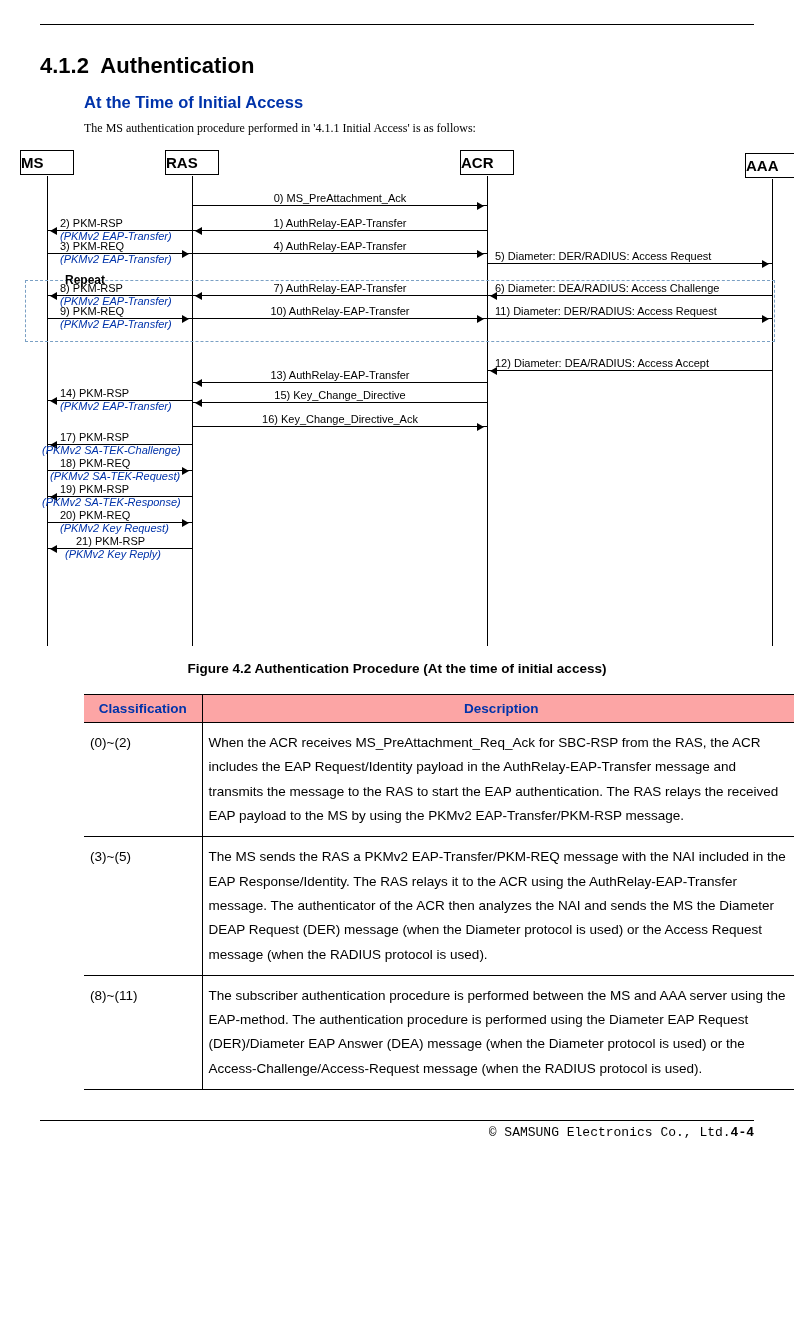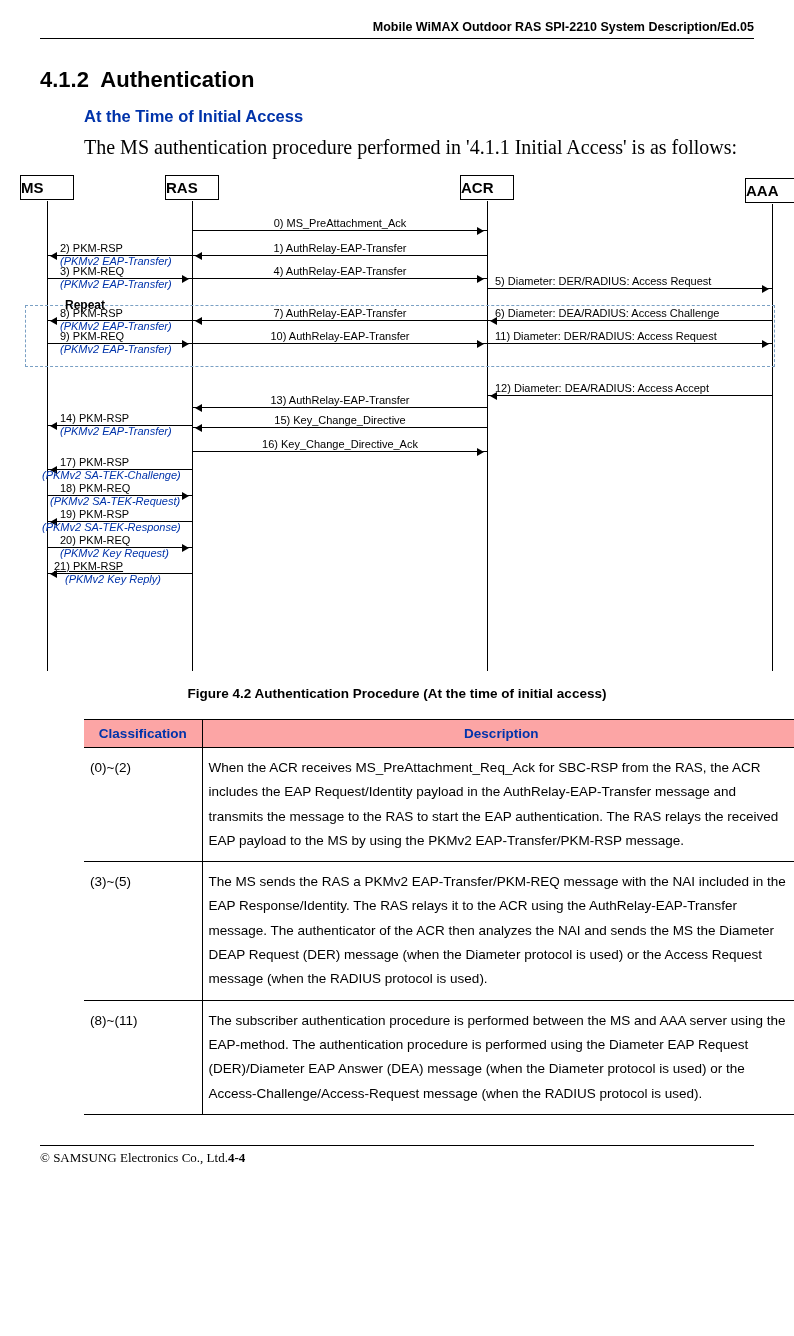--- a/index.html
+++ b/index.html
@@ -2,45 +2,44 @@
 <html><head>
 <meta charset="utf-8">
 <style>
   * { box-sizing: border-box; margin: 0; padding: 0; }
   html, body { width: 794px; background: #fff; font-family: "Times New Roman", serif; color: #000; }
   .page { width: 794px; padding: 20px 40px 20px 40px; }
   .header-line { border-top: 1.5px solid #000; margin-top: 4px; }
   .doc-header { text-align: right; font-family: Arial, sans-serif; font-weight: bold; font-size: 12.5px; margin-bottom: 2px; }
   .section-num { font-family: Arial, sans-serif; font-weight: bold; font-size: 22px; margin-top: 28px; }
   .subheading { font-family: Arial, sans-serif; font-weight: bold; font-size: 16.5px; color: #0033aa; margin-top: 14px; margin-left: 44px; }
-  .bodytext { font-size: 20px; margin-top: 8px; margin-left: 44px; line-height: 1.35; }
+  .bodytext { font-size: 12px; margin-top: 8px; margin-left: 44px; line-height: 1.35; }
   .diagram { position: relative; width: 770px; height: 505px; margin-top: 14px; margin-left: -30px; font-family: Arial, sans-serif; }
   .node { position: absolute; border: 1.5px solid #000; background: #fff; font-weight: bold; text-align: left; font-size: 15px; padding: 3px 0; width: 54px; }
   .lifeline { position: absolute; border-left: 1.5px solid #000; }
   .msg { position: absolute; font-size: 11px; text-align: center; white-space: nowrap; }
   .msgblue { color: #0033aa; font-style: italic; }
   .repeat { position:absolute; font-weight:bold; font-size:12px; }
   .dashbox { position:absolute; border:1px dashed #7aa0c4; }
   .figcap { font-family: Arial, sans-serif; font-weight: bold; text-align: center; font-size: 13.5px; margin-top: 6px; }
   table.desc { width: 716px; margin-left: 44px; margin-top: 18px; border-collapse: collapse; font-family: Arial, sans-serif; font-size: 13.5px; }
   table.desc th { background: #fca5a5; border-top: 1.5px solid #000; border-bottom: 1px solid #000; font-weight: bold; color: #0033aa; padding: 6px 4px; }
   table.desc th.c1 { border-right: 1px solid #000; width: 118px; }
   table.desc td { border-bottom: 1px solid #000; padding: 8px 10px 8px 6px; vertical-align: top; line-height: 1.8; }
   table.desc td.c1 { border-right: 1px solid #000; }
   table.desc tr:last-child td { border-bottom: 1.5px solid #000; }
-  .footer { display: flex; justify-content: flex-start; font-family: Liberation Serif, serif; font-size: 13px; margin-top: 30px; border-top: 1px solid #000; padding-top: 4px; }
+  .footer { display: flex; justify-content: flex-end; font-family: Liberation Mono, monospace; font-size: 13px; margin-top: 30px; border-top: 1px solid #000; padding-top: 4px; }
   .arrow { position:absolute; height:0; border-top:1px solid #000; }
   .arrow::after { content:""; position:absolute; right:-1px; top:-4px; border:4px solid transparent; border-left:7px solid #000; }
   .arrow.left::after { left:-1px; right:auto; border:4px solid transparent; border-right:7px solid #000; }
 </style>
 </head>
 <body>
 
 <div class="page">
-  <div class="doc-header">Mobile WiMAX Outdoor RAS SPI-2210 System Description/Ed.05</div>
   <div class="header-line"></div>
 
   <div class="section-num">
     <span>4.1.2</span>&nbsp;
     <span>Authentication</span>
   </div>
 
   <div class="subheading">At the Time of Initial Access</div>
   <div class="bodytext">The MS authentication procedure performed in '4.1.1 Initial Access' is as follows:</div>
 
@@ -125,21 +124,21 @@
 
     <div class="arrow left" style="left:37px; top:346px; width:145px;"></div>
     <div class="msg" style="left:50px; top:333px;">19) PKM-RSP</div>
     <div class="msg msgblue" style="left:32px; top:346px;">(PKMv2 SA-TEK-Response)</div>
 
     <div class="arrow" style="left:37px; top:372px; width:145px;"></div>
     <div class="msg" style="left:50px; top:359px;">20) PKM-REQ</div>
     <div class="msg msgblue" style="left:50px; top:372px;">(PKMv2 Key Request)</div>
 
     <div class="arrow left" style="left:37px; top:398px; width:145px;"></div>
-    <div class="msg" style="left:44px; top:385px;text-decoration:underline;">21) PKM-RSP</div>
+    <div class="msg" style="left:66px; top:385px;">21) PKM-RSP</div>
     <div class="msg msgblue" style="left:55px; top:398px;">(PKMv2 Key Reply)</div>
   </div>
 
   <div class="figcap">Figure 4.2    Authentication Procedure (At the time of initial access)</div>
 
   <table class="desc">
     <tbody>
         <tr>
       <th class="c1">Classification</th>
       <th>Description</th>

